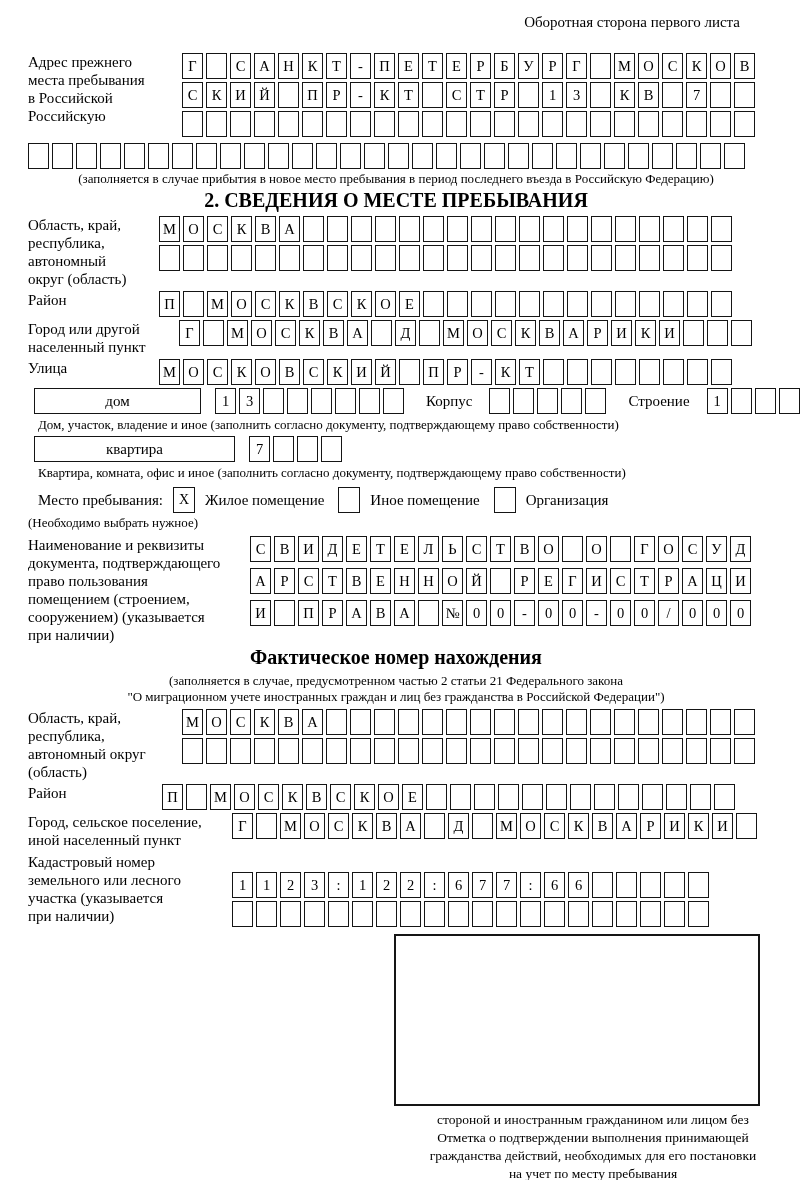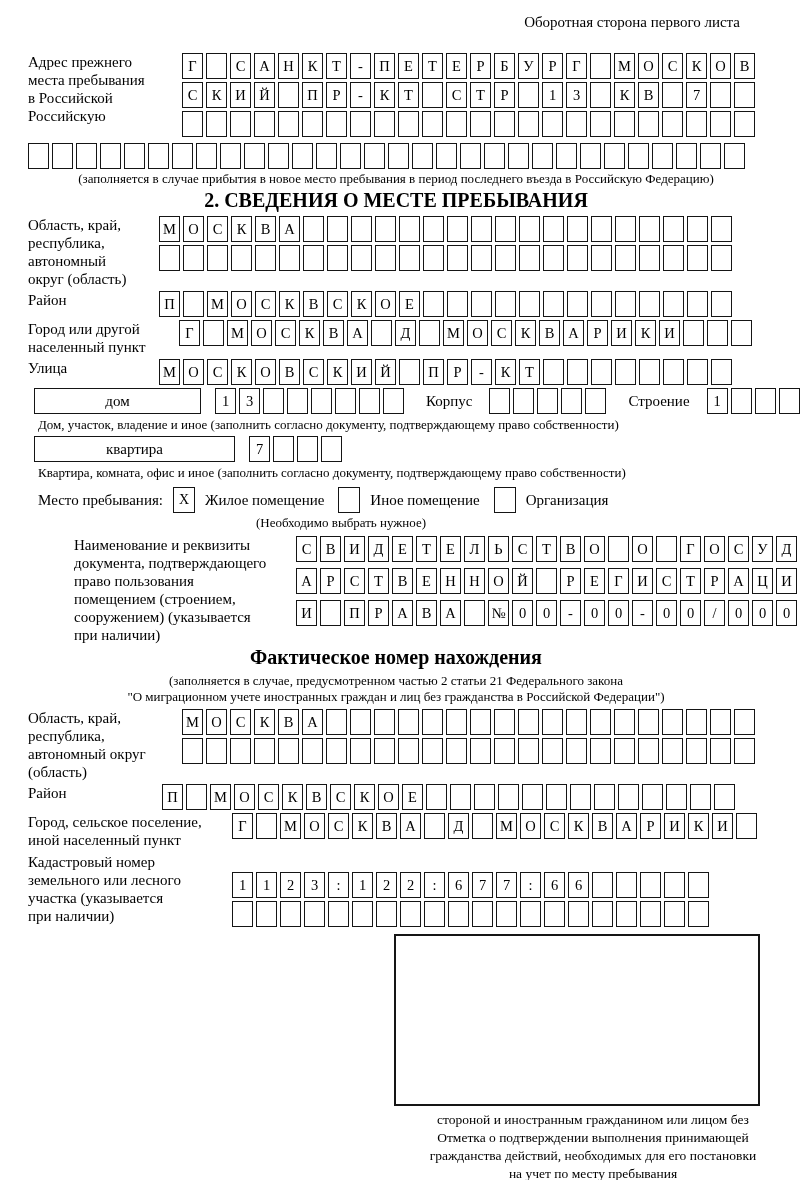--- a/index.html
+++ b/index.html
@@ -23,22 +23,22 @@
   .domrow{display:flex;align-items:center;margin:2px 0 3px 6px;gap:10px;}
   .widebox{flex:none;height:24px;border:1.5px solid #151515;display:flex;align-items:center;
            justify-content:center;font-size:15px;margin-right:4px;}
   .wb168{width:165px;} .wb202{width:199px;}
   .inline-lbl{flex:none;padding:0 7px 0 9px;font-size:15px;}
   .mestorow{display:flex;align-items:center;margin:6px 0 2px 10px;}
   .checkbox{flex:none;width:20px;height:24px;border:1.5px solid #151515;display:flex;
             align-items:center;justify-content:center;font-size:14px;margin:0 10px;}
   .opt-label{font-size:15px;}
   .sp1{margin-left:14px;} 
-  .note{text-align:center;margin:2px 110px 4px 0;}
-  .docblock{margin-top:5px;margin-left:46px;}
+  .note{text-align:left;margin:2px 110px 4px 0;}
+  .docblock{margin-top:5px;}
   .docblock .rows>.cells{margin-bottom:6px;}
   .fact-cap{margin-bottom:1px;}
   .kad-rows{margin-top:19px;}
   .stamp-wrap{margin:4px 0 0 366px;width:400px;}
   .stamp-box{width:362px;height:168px;border:2px solid #151515;}
   .stamp-caption{margin-top:5px;text-align:center;font-size:13.5px;line-height:18px;width:398px;}
   .mt4{margin-top:4px;}
 </style>
 </head>
 <body>

